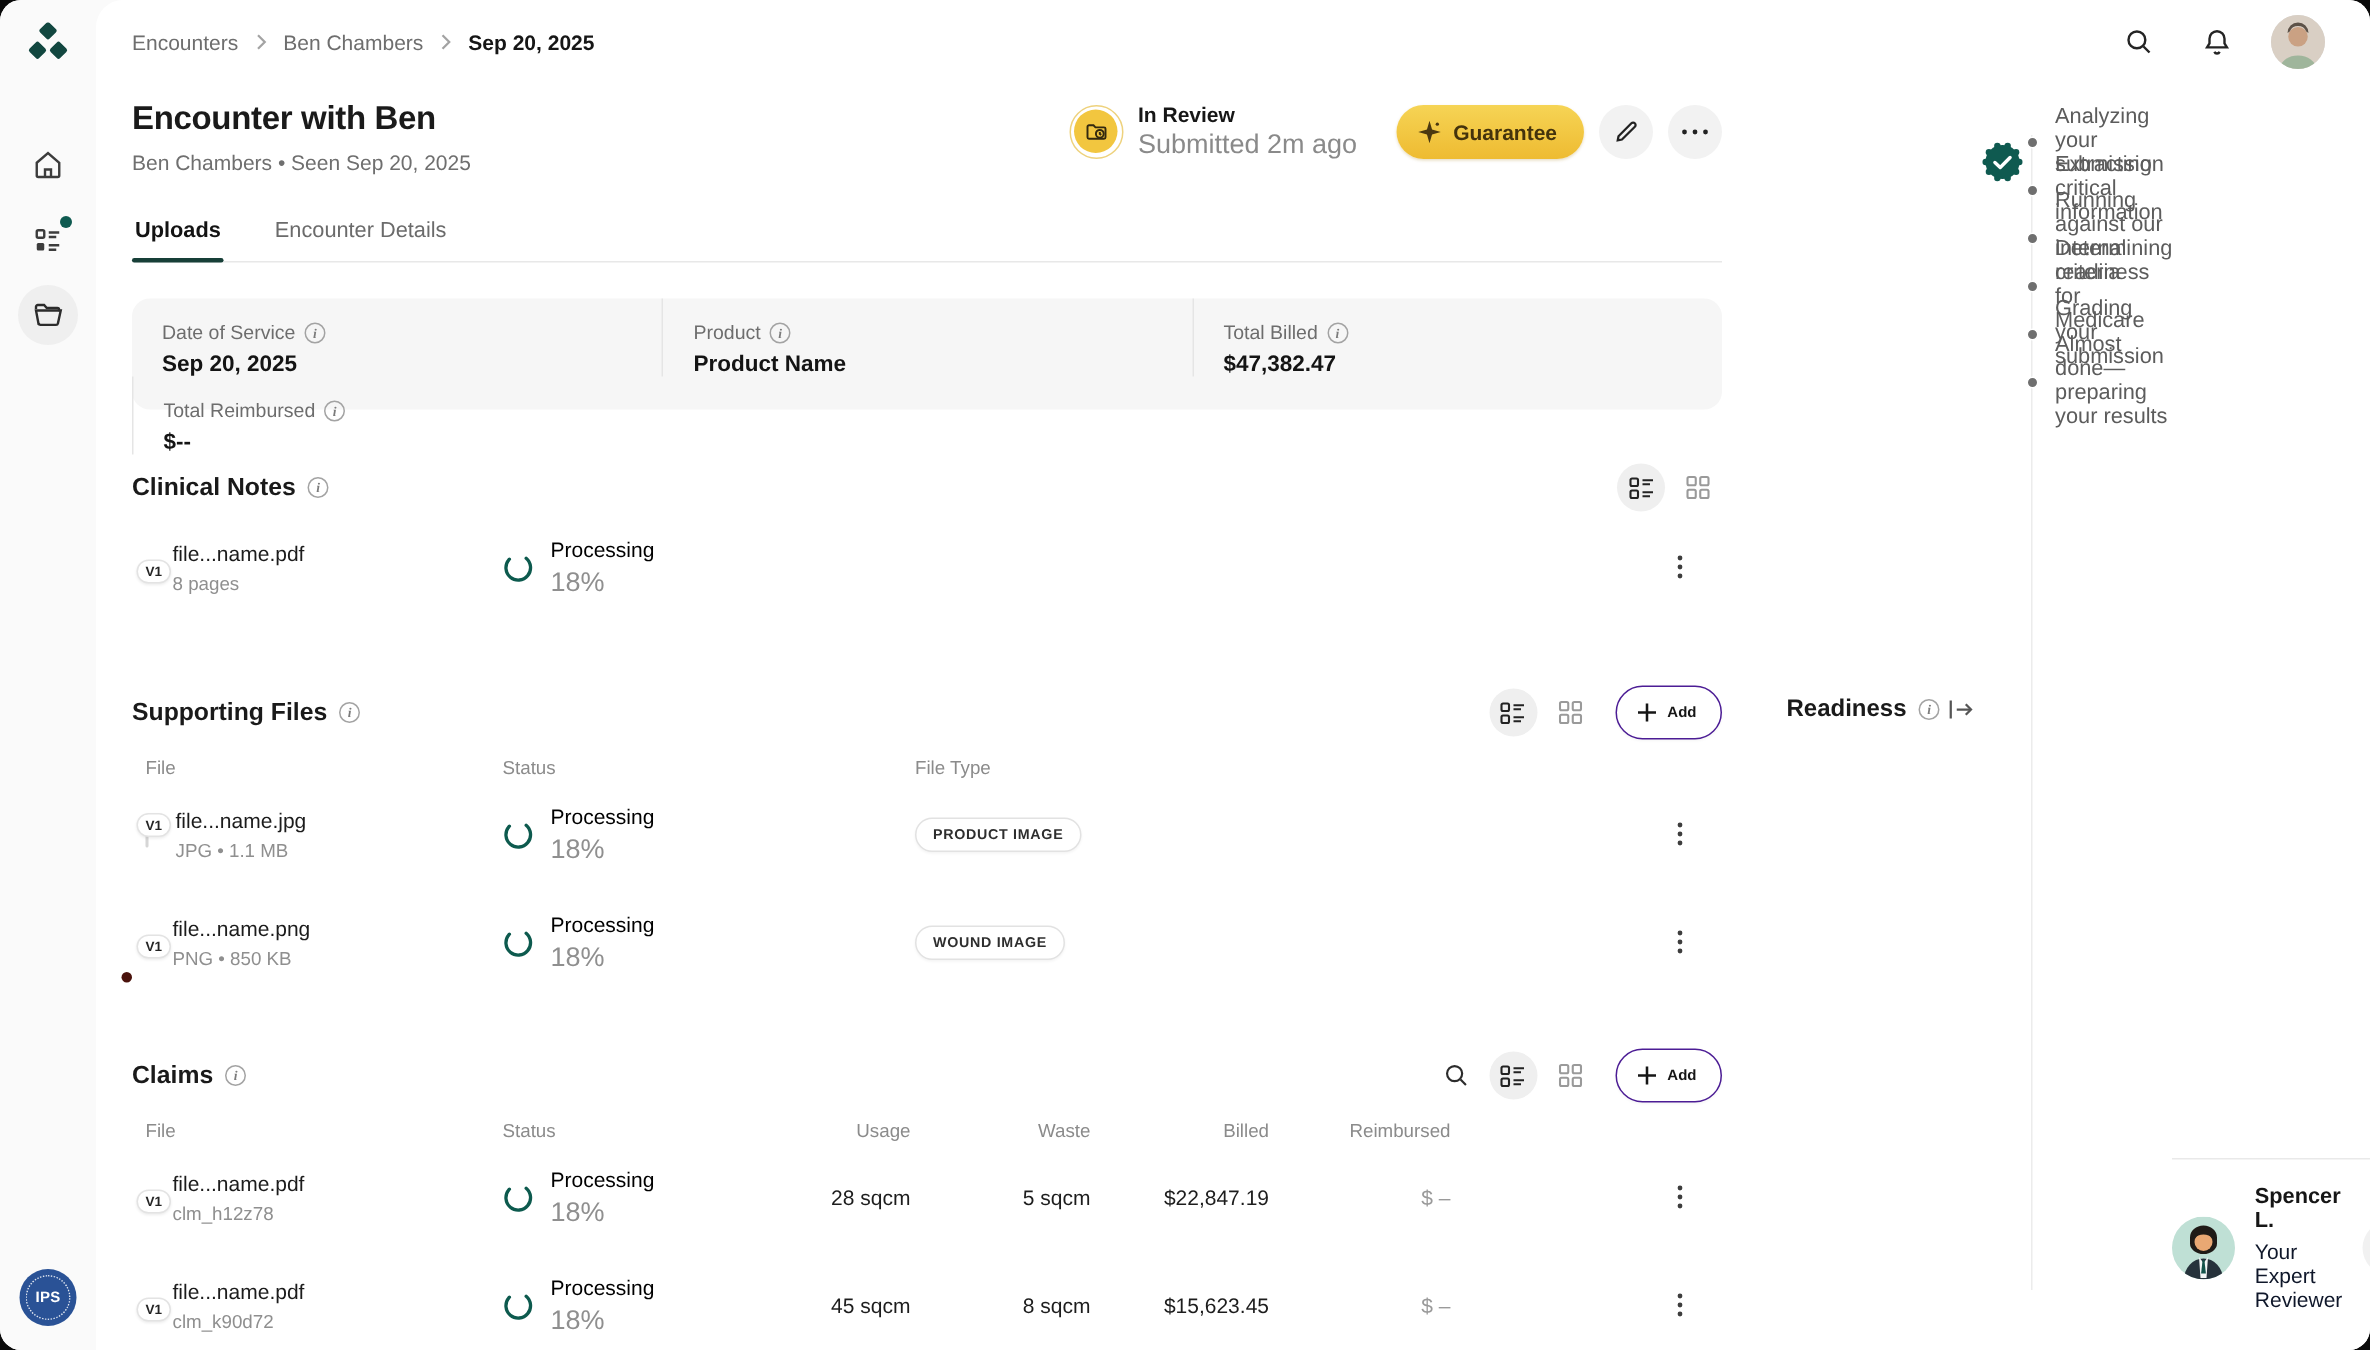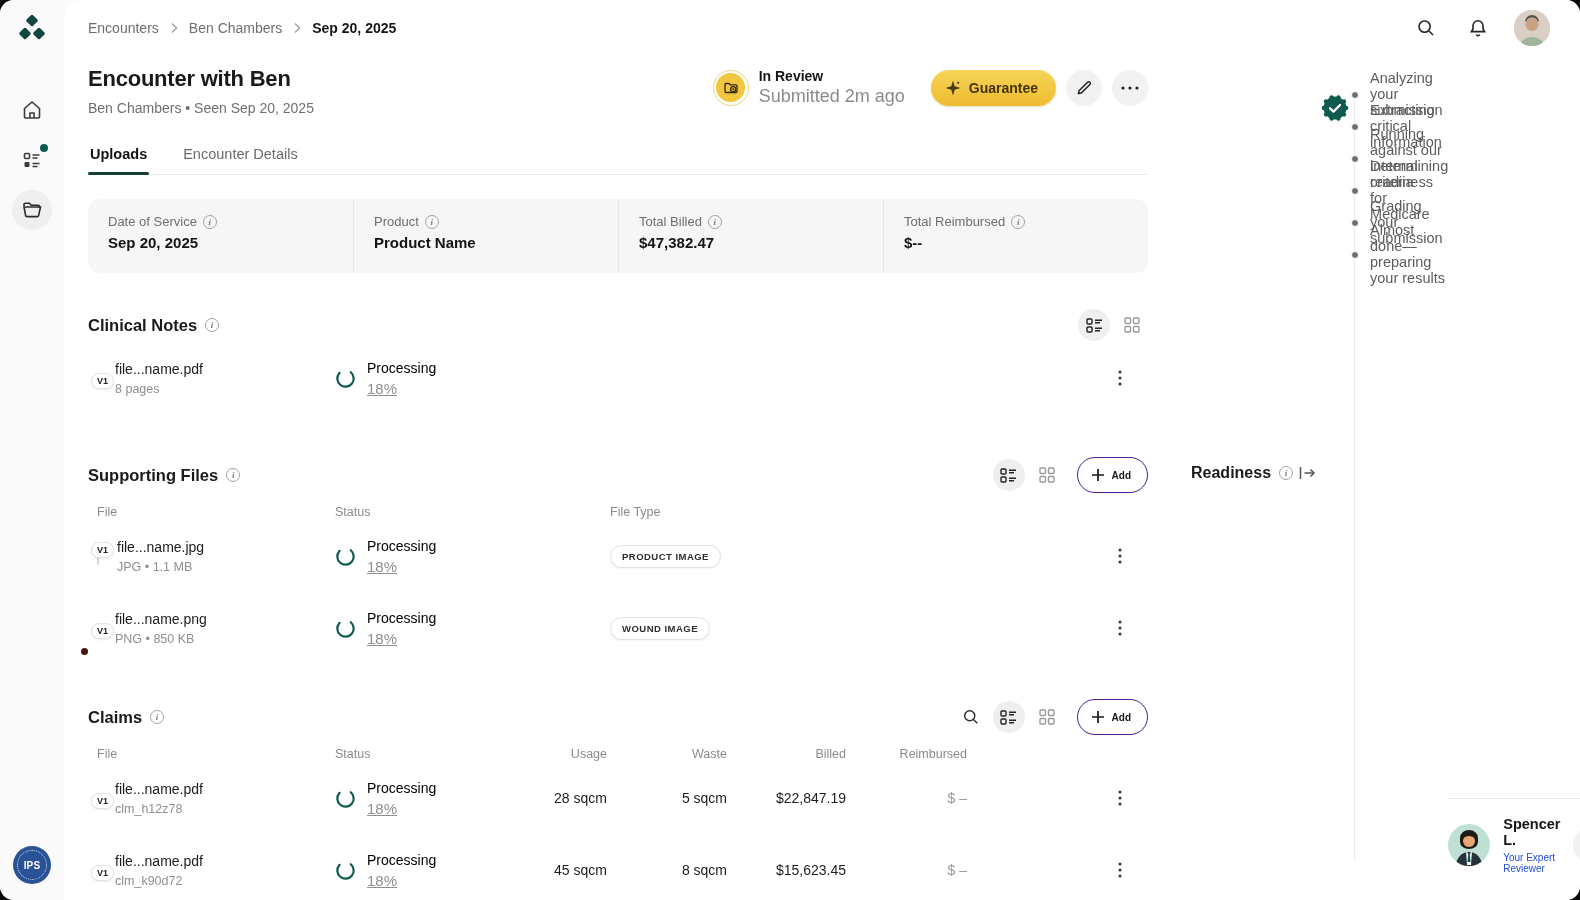--- a/index.html
+++ b/index.html
@@ -47,21 +47,21 @@
     font-family:inherit; box-shadow:0 1px 2px rgba(160,120,10,.25); }
   .circle-btn { width:36px; height:36px; border-radius:50%; background:#f2f2f2; border:none; display:grid; place-items:center; cursor:pointer; color:#222; }
 
   
   .tabs { margin-top:22px; display:flex; gap:32px; border-bottom:1px solid #e8e8e8; width:1060px; }
   .tab { padding:8px 2px 12px; font-size:14.5px; color:#6b6b6b; cursor:pointer; position:relative; }
   .tab.active { color:#131313; font-weight:700; }
   .tab.active::after { content:""; position:absolute; left:0; right:0; bottom:-1px; height:3px; background:#173f38; border-radius:2px; }
 
   
-  .summary { margin-top:24px; width:1060px; height:74px; background:#f6f6f6; border-radius:12px; display:grid; grid-template-columns:1fr 1fr 1fr 1fr; }
+  .summary { margin-top:24px; width:1060px; height:74px; background:#f6f6f6; border-radius:12px; display:grid; grid-template-columns:1fr 1fr 1fr; }
   .sum-cell { padding:15px 0 0 20px; }
   .sum-cell + .sum-cell { border-left:1px solid #e5e5e5; }
   .sum-label { font-size:13px; color:#6d6d6d; display:flex; align-items:center; gap:6px; }
   .sum-value { margin-top:5px; font-size:15px; font-weight:700; color:#141414; }
   .info-i { width:14px; height:14px; border-radius:50%; border:1px solid #a3a3a3; color:#7b7b7b; font-size:9px; line-height:12px; text-align:center; font-family:"Liberation Serif",serif; font-style:italic; font-weight:700; flex-shrink:0; display:inline-block; }
 
   
   .section-head { width:1060px; display:flex; align-items:center; }
   .mt36 { margin-top:36px; } .mt44 { margin-top:44px; }
   .section-title { font-size:16.5px; font-weight:700; display:flex; align-items:center; gap:8px; }
@@ -96,41 +96,41 @@
     background:repeating-linear-gradient(#7d7d78 0 2px, transparent 2px 5px); opacity:.55; }
   .thumb-wound { width:40px; height:56px; border-radius:9px; background:linear-gradient(160deg,#94604a 0%,#6b3c27 45%,#3a2013 100%); position:relative; }
   .thumb-wound::after { content:""; position:absolute; right:9px; top:20px; width:7px; height:7px; border-radius:50%; background:#4a120c; }
   .fname { font-size:14px; color:#1c1c1c; }
   .fmeta { margin-top:5px; font-size:12.5px; color:#8f8f8f; }
 
   .status-cell { display:flex; align-items:center; gap:11px; }
   .spinner { width:21px; height:21px; flex-shrink:0; animation:spin 1.4s linear infinite; }
   @keyframes spin { to { transform:rotate(360deg);} }
   .st-main { font-size:14px; color:#000000; }
-  .st-sub { margin-top:4px; font-size:15px; color:#8f8f8f;text-decoration:underline; }
+  .st-sub { margin-top:4px; font-size:18px; color:#8f8f8f; }
 
   .type-badge { display:inline-block; border:1px solid #e2e2e2; border-radius:13px; background:#fff; padding:5px 11px;
     font-size:9.5px; font-weight:700; letter-spacing:.05em; color:#2e2e2e; box-shadow:0 1px 2px rgba(0,0,0,.05); }
   .kebab { justify-self:center; width:28px; height:28px; display:grid; place-items:center; cursor:pointer; }
 
   
   .rightpanel { flex:1; min-width:0; padding:0 34px 26px 43px; display:flex; flex-direction:row; }
   .rp-head { margin-top:16px; display:flex; align-items:center; }
   .rp-title { font-size:16px; font-weight:700; display:flex; align-items:center; gap:8px; }
   .rp-collapse { margin-left:auto; width:28px; height:28px; display:grid; place-items:center; cursor:pointer; color:#555; }
   .seal { margin-top:38px; }
   .rp-heading { margin-top:24px; font-size:17.5px; font-weight:700; letter-spacing:-.01em; }
   .steps { margin-top:22px; list-style:none; position:relative; }
   .steps::before { content:""; position:absolute; left:4.5px; top:12px; bottom:14px; width:1px; background:#ececec; }
   .steps li { position:relative; padding-left:21px; height:32px; display:flex; align-items:center; font-size:14.5px; color:#5c5c5c; }
   .steps li::before { content:""; position:absolute; left:2px; top:50%; margin-top:-3px; width:6px; height:6px; border-radius:50%; background:#6f6f6f; border:1px solid #fff; }
   .reviewer { margin-top:auto; border-top:1px solid #e9e9e9; padding-top:17px; display:flex; align-items:center; gap:13px; }
   .rev-avatar { width:42px; height:42px; border-radius:50%; overflow:hidden; flex-shrink:0; }
   .rev-name { font-size:14.5px; font-weight:700; color:#161616; }
-  .rev-role { margin-top:4px; font-size:10px; color:#1d4ed8; }
+  .rev-role { margin-top:4px; font-size:14px; color:#0f172a; }
   .chat-btn { margin-left:auto; height:36px; border:none; border-radius:18px; background:#f1f1f1; display:flex; align-items:center; gap:8px;
     padding:0 14px; font-size:14.5px; font-weight:600; color:#191919; cursor:pointer; font-family:inherit; }
 </style>
 </head>
 <body>
 
 <div class="app">
 
   <nav class="sidebar">
     <div class="logo">

